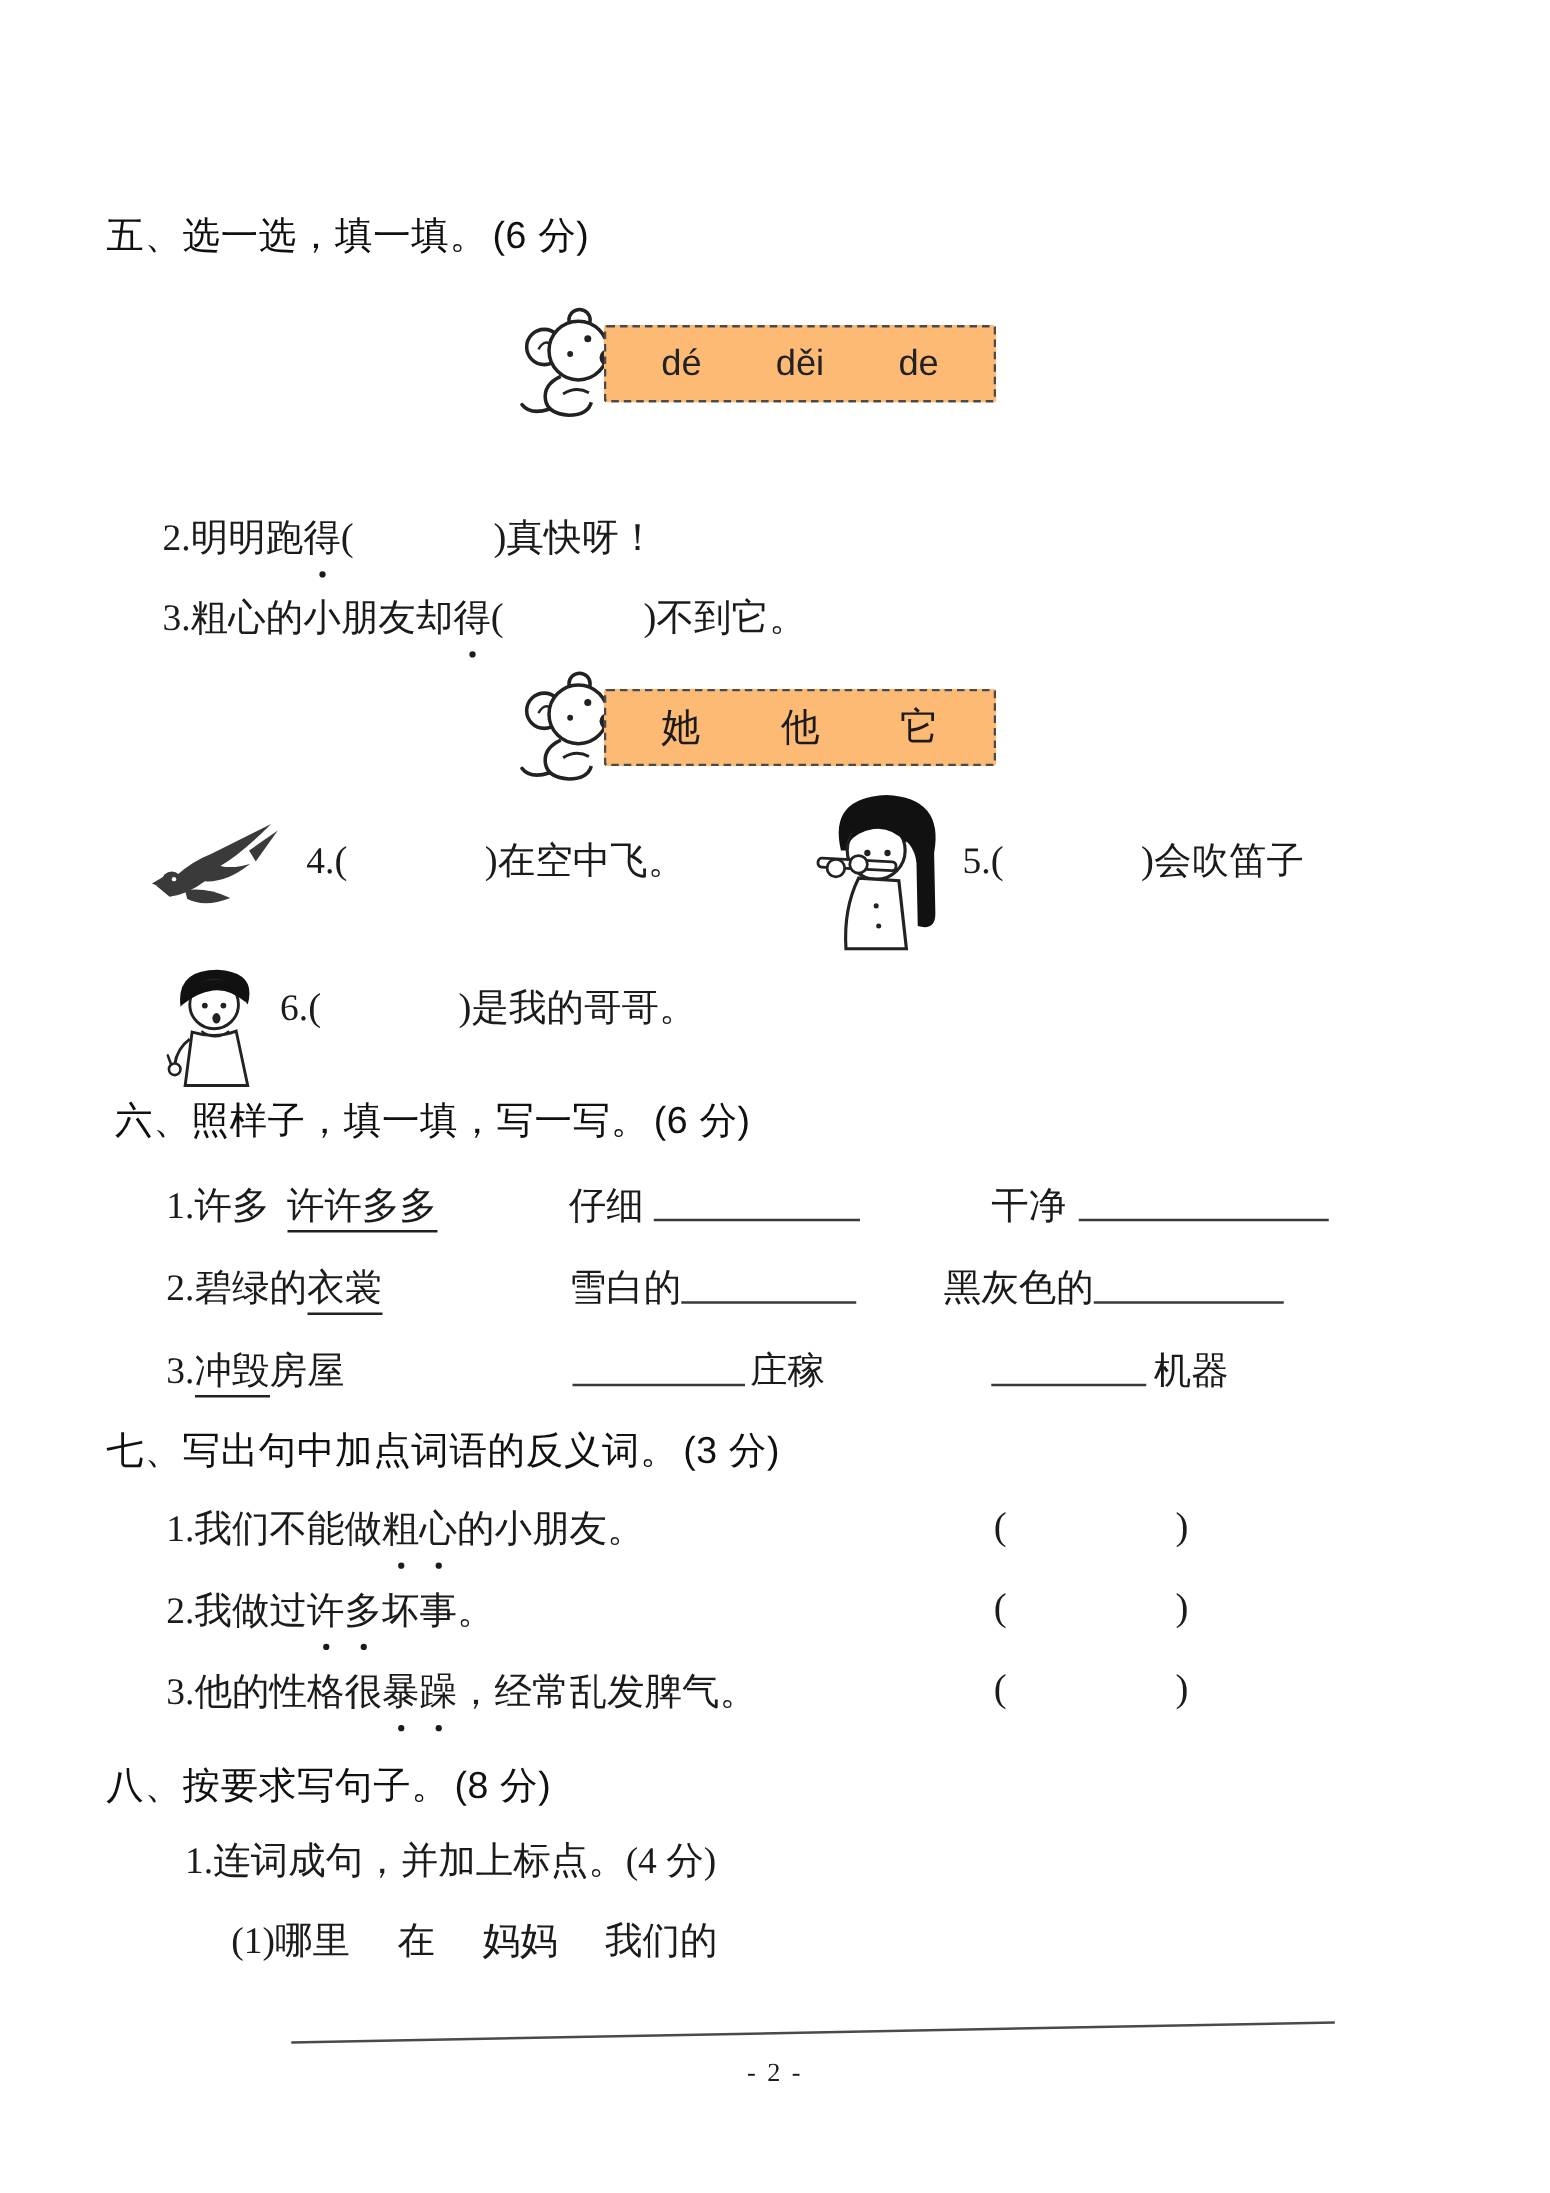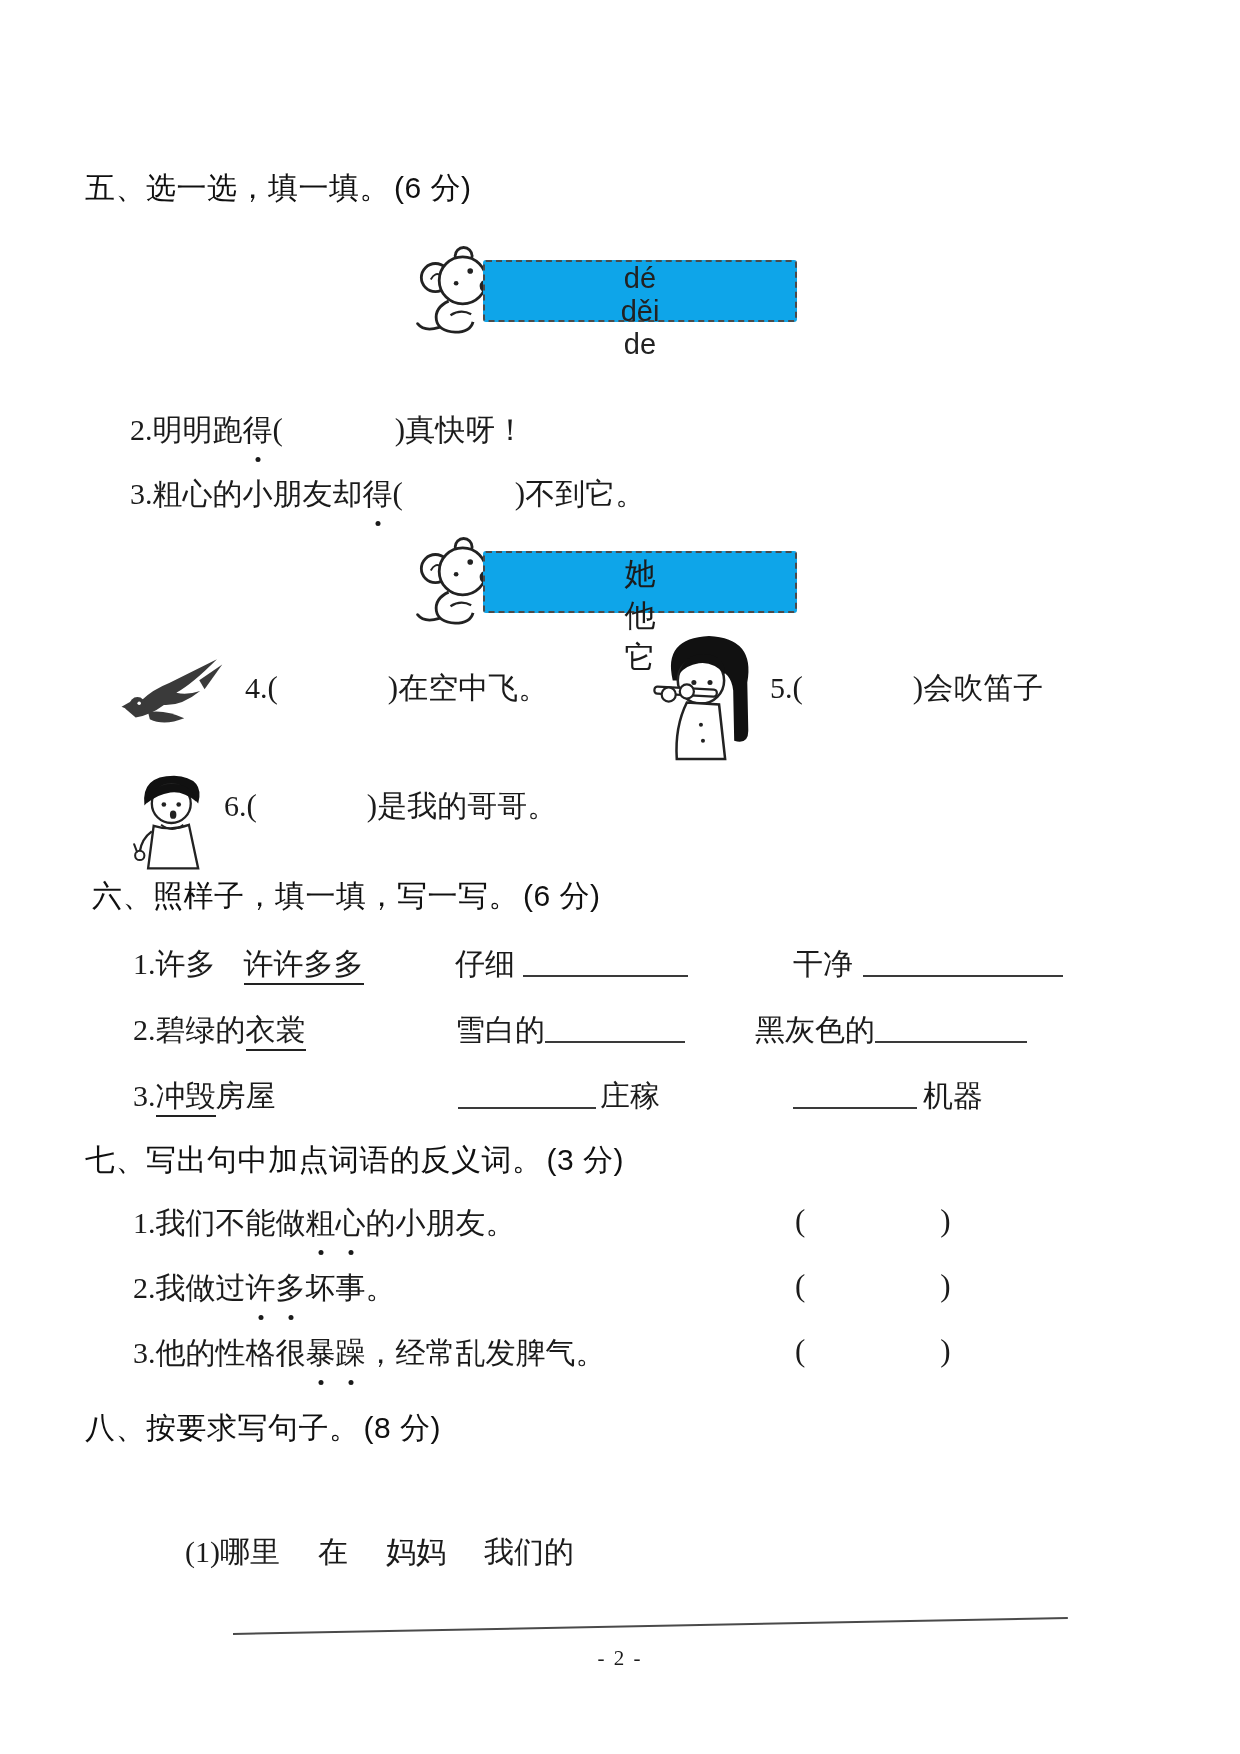--- a/index.html
+++ b/index.html
@@ -3,21 +3,21 @@
 <meta charset="utf-8">
 <style>
   html,body{margin:0;padding:0;background:#ffffff;}
   .page{position:relative;width:1240px;height:1754px;background:#ffffff;overflow:hidden;
         font-family:"Liberation Serif",serif;color:#1b1b1b;}
   .abs{position:absolute;}
   .t{font-size:30px;white-space:nowrap;color:#1b1b1b;}
   .h{font-size:30px;font-weight:400;font-family:"Liberation Sans",sans-serif;
      color:#101010;white-space:nowrap;letter-spacing:.5px;}
   .bank{border:2.5px dashed #4a4a4a;border-radius:3px;display:flex;align-items:center;
-        justify-content:space-between;padding:0 44px;box-sizing:border-box;background:#0ea5e9;flex-direction:column;}
+        justify-content:space-between;padding:0 44px;box-sizing:border-box;background:#fdba74;}
   .bank .w{font-size:31px;}
   .pinyin{font-family:"Liberation Sans",sans-serif;font-size:29px;color:#222;}
   .u{border-bottom:2px solid #222;padding-bottom:3px;}
   .blank{display:inline-block;border-bottom:2px solid #3a3a3a;height:1em;vertical-align:-3px;}
   .gap{display:inline-block;}
   .pair .p{font-size:31px;}
   .ec{position:relative;display:inline-block;}
   .ec::after{content:"";position:absolute;left:50%;bottom:-11px;transform:translateX(-50%);
              width:5px;height:5px;border-radius:50%;background:#1b1b1b;}
   .wgap{margin-left:38px;}
@@ -132,21 +132,21 @@
   </div>
   <div class="abs t" style="left:224px;top:786px;">
     <span>6.</span><span class="pair"><span class="p">(</span><span class="gap" style="width:110px;"></span><span class="p">)</span></span><span>是我的哥哥。</span>
   </div>
 
   <div class="abs h" style="left:92px;top:876px;">
     <span>六、照样子，填一填，写一写。</span><span style="margin-left:4px;">(6 分)</span>
   </div>
 
   <div class="abs t" style="left:133px;top:944px;">
-    <span>1.</span><span>许多</span><span class="u" style="margin-left:28px;">许许多多</span>
+    <span>1.</span><span>许多</span><span class="u" style="margin-left:14px;">许许多多</span>
   </div>
   <div class="abs t" style="left:455px;top:944px;">
     <span>仔细</span><span class="blank" style="width:165px;margin-left:8px;"></span>
   </div>
   <div class="abs t" style="left:793px;top:944px;">
     <span>干净</span><span class="blank" style="width:200px;margin-left:10px;"></span>
   </div>
 
   <div class="abs t" style="left:133px;top:1010px;">
     <span>2.</span><span>碧绿的</span><span class="u">衣裳</span>
@@ -189,20 +189,23 @@
   <div class="abs t" style="left:133px;top:1333px;">
     <span>3.</span><span>他的性格很</span><span class="emph-dots"><span class="ec">暴</span><span class="ec">躁</span></span><span>，经常乱发脾气。</span>
   </div>
   <div class="abs t pair" style="left:795px;top:1333px;">
     <span class="p">(</span><span class="gap" style="width:135px;"></span><span class="p">)</span>
   </div>
 
   <div class="abs h" style="left:85px;top:1408px;">
     <span>八、按要求写句子。</span><span style="margin-left:4px;">(8 分)</span>
   </div>
+  <div class="abs t" style="left:148px;top:1468px;">
+    <span>1.</span><span>连词成句，并加上标点。</span><span>(4 分)</span>
+  </div>
   <div class="abs t" style="left:185px;top:1532px;">
     <span>(1)</span><span>哪里</span><span class="wgap">在</span><span class="wgap">妈妈</span><span class="wgap">我们的</span>
   </div>
 
   <div class="abs rule" style="left:233px;top:1633px;width:835px;height:0;"></div>
   <div class="abs pagenum" style="left:0;right:0;top:1646px;">- 2 -</div>
 
 </div>
 
 </body></html>

